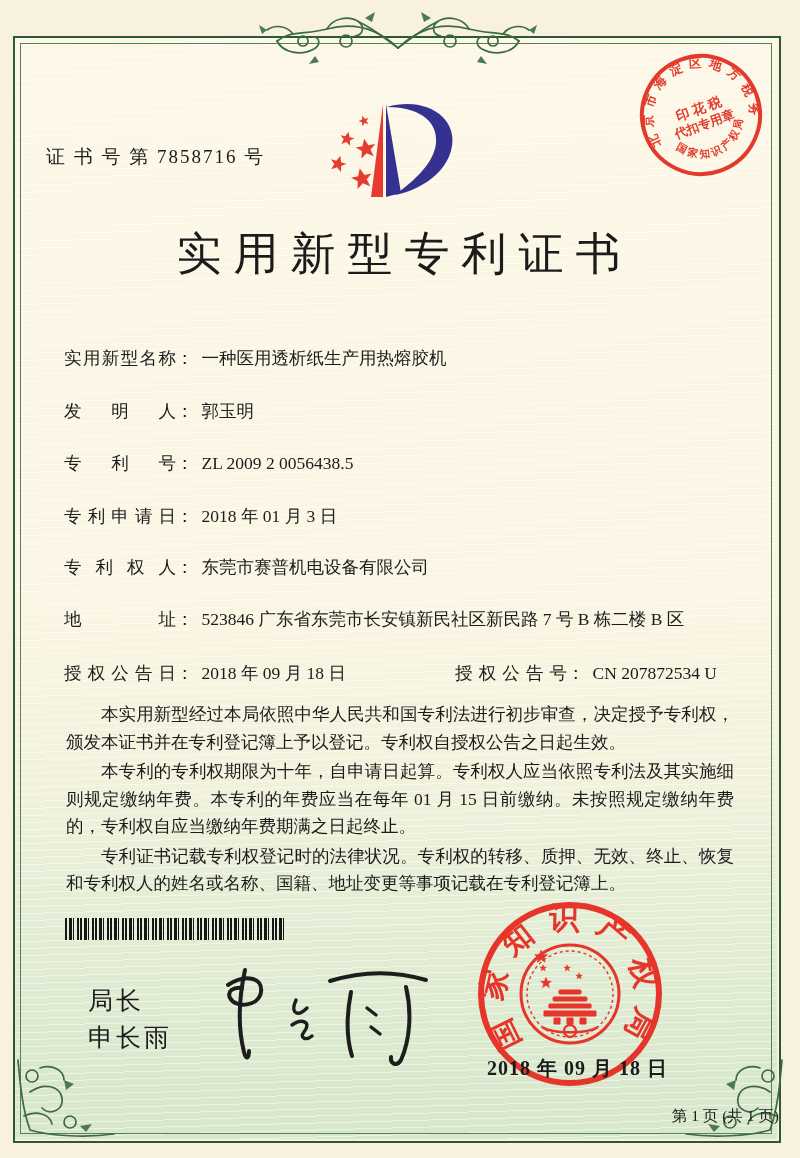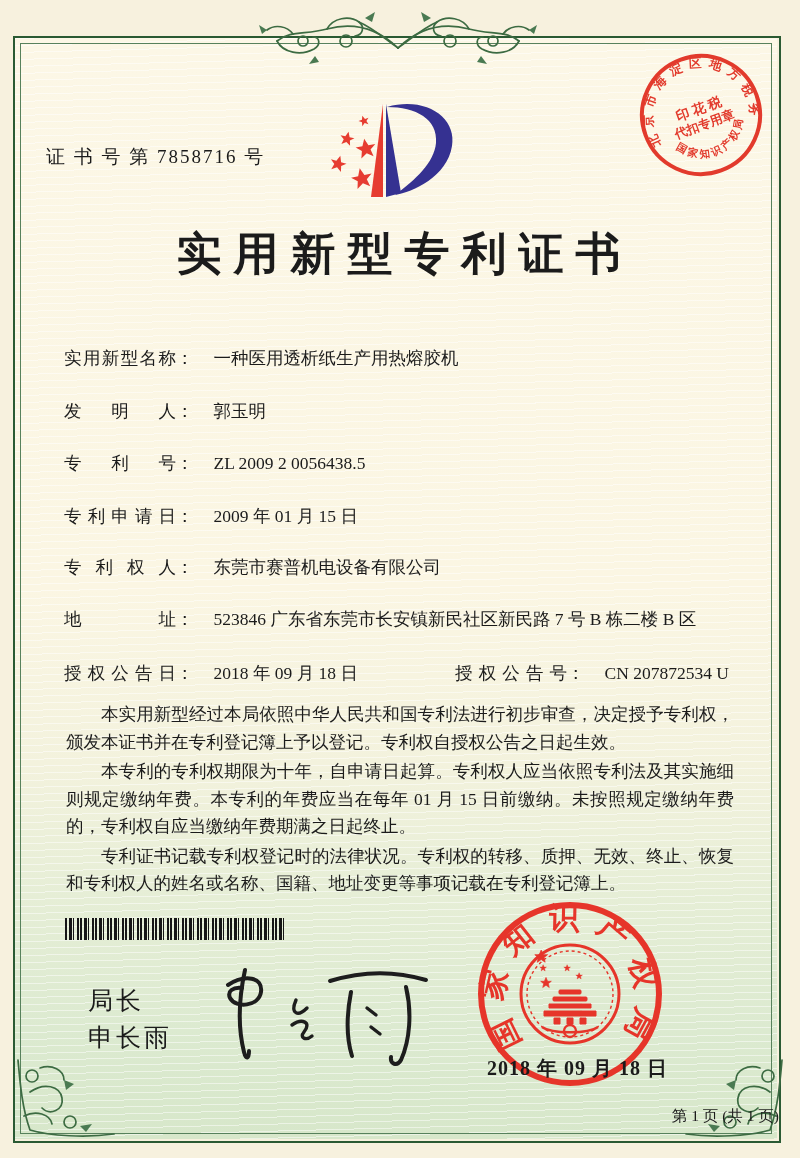--- a/index.html
+++ b/index.html
@@ -7,25 +7,25 @@
        font-family:"Liberation Serif","DejaVu Serif",serif;color:#1b1b1b;overflow:hidden;}
   .abs{position:absolute;}
   
   .interior{left:15px;top:38px;width:762px;height:1101px;
     background:
       repeating-linear-gradient(178.5deg, rgba(255,255,255,.5) 0 1px, rgba(255,255,255,0) 1px 7px),
       linear-gradient(180deg,#fcf7e6 0%,#fbf6e3 50%,#f3f2dd 66%,#e6eed6 78%,#dcead0 90%,#d7e7ca 100%);}
   .frame-outer{left:13px;top:36px;width:764px;height:1103px;border:2px solid #2a5a33;}
   .frame-inner{left:20px;top:43px;width:750px;height:1089px;border:1px solid #57815c;}
   .certno{left:46px;top:100px;font-size:19px;letter-spacing:2px;margin-top:44px;}
-  .title{left:15px;top:224px;width:767px;text-align:center;font-size:45px;font-weight:700;
+  .title{left:15px;top:224px;width:767px;text-align:center;font-size:45px;font-weight:400;
          letter-spacing:12px;text-indent:12px;}
   .row{left:64px;font-size:17.5px;line-height:27px;white-space:nowrap;}
   .row .lbl{display:inline-block;width:112px;text-align:justify;text-align-last:justify;}
-  .row .val{margin-left:20px;}
+  .row .val{margin-left:8px;}
   .row .val.wrap{display:inline-block;white-space:normal;width:516px;vertical-align:top;}
   .paras{left:64px;top:699px;width:672px;font-size:17.5px;line-height:27.5px;text-align:justify;}
   .paras p{margin:2px;text-indent:2em;}
   .barcode{left:65px;top:918px;width:222px;height:22px;
     background:repeating-linear-gradient(90deg,#161616 0 2px,rgba(0,0,0,0) 2px 4px,#161616 4px 7px,
       rgba(0,0,0,0) 7px 8px,#161616 8px 9px,rgba(0,0,0,0) 9px 12px,#161616 12px 14px,rgba(0,0,0,0) 14px 15px);}
   .director{left:88px;font-size:25px;letter-spacing:3px;}
   .sealdate{left:487px;top:1055px;font-size:20px;letter-spacing:1px;font-weight:600;}
   .footer{left:15px;top:1106px;width:764px;text-align:right;font-size:15.5px;}
   svg{position:absolute;display:block;}
@@ -96,21 +96,21 @@
 <div class="abs row" style="top:345px">
   <span class="lbl">实用新型名称</span><span>：</span><span class="val">一种医用透析纸生产用热熔胶机</span>
 </div>
 <div class="abs row" style="top:398px">
   <span class="lbl">发明人</span><span>：</span><span class="val">郭玉明</span>
 </div>
 <div class="abs row" style="top:450px">
   <span class="lbl">专利号</span><span>：</span><span class="val">ZL 2009 2 0056438.5</span>
 </div>
 <div class="abs row" style="top:503px">
-  <span class="lbl">专利申请日</span><span>：</span><span class="val">2009 年 01 月 15 日</span>
+  <span class="lbl">专利申请日</span><span>：</span><span class="val">2018 年 01 月 3 日</span>
 </div>
 <div class="abs row" style="top:554px">
   <span class="lbl">专利权人</span><span>：</span><span class="val">东莞市赛普机电设备有限公司</span>
 </div>
 <div class="abs row" style="top:606px">
   <span class="lbl">地址</span><span>：</span><span class="val wrap">523846 广东省东莞市长安镇新民社区新民路 7 号 B 栋二楼 B 区</span>
 </div>
 <div class="abs row" style="top:660px">
   <span class="lbl">授权公告日</span><span>：</span><span class="val">2018 年 09 月 18 日</span>
 </div>

